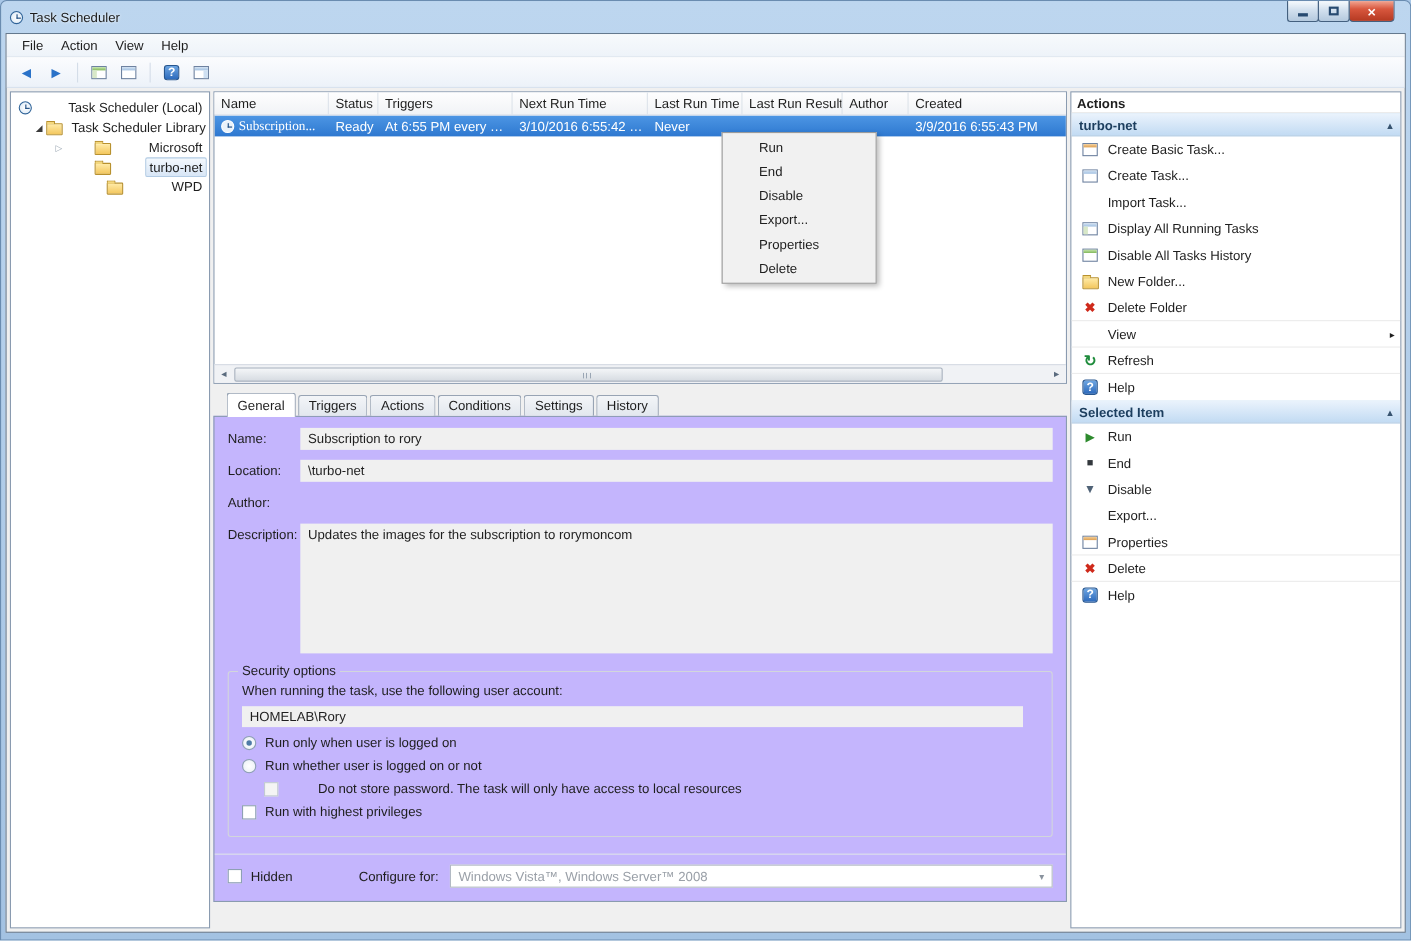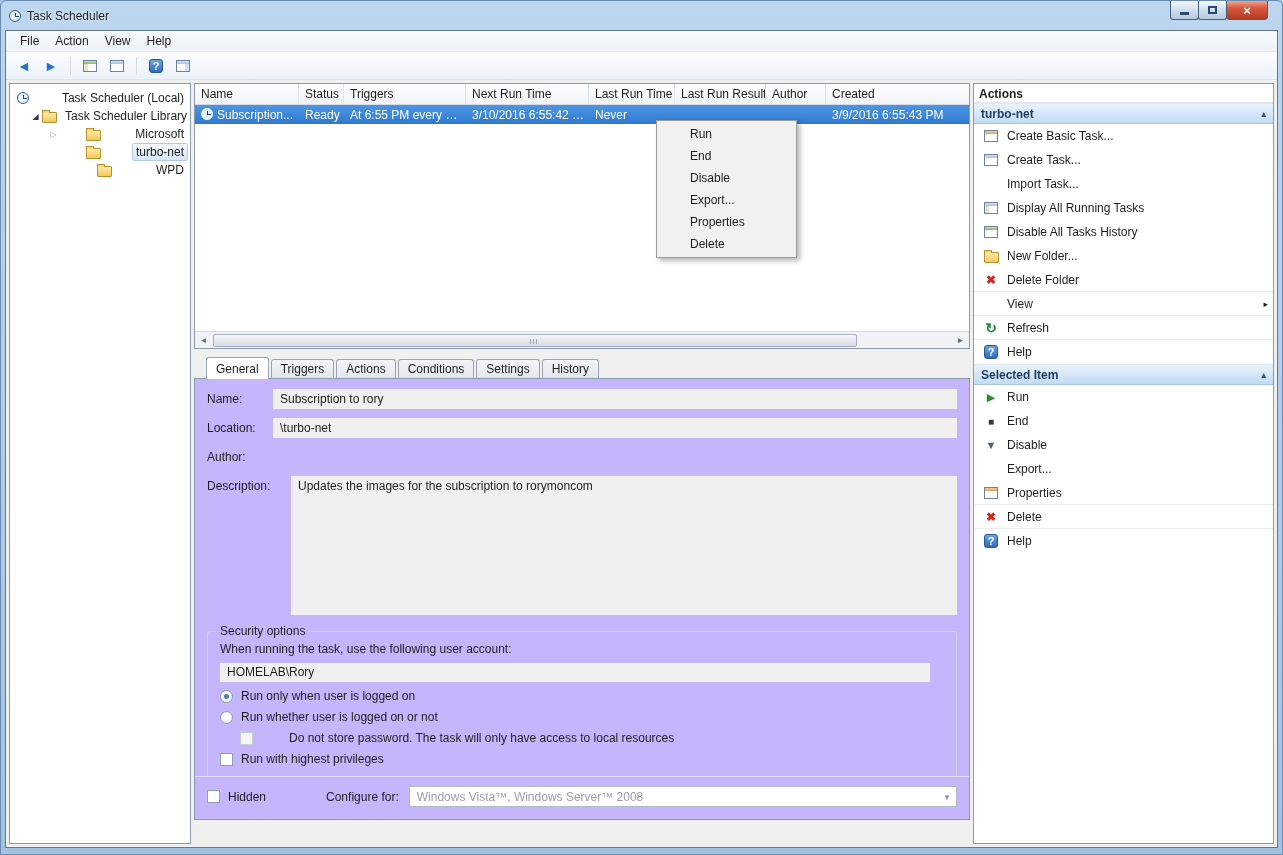--- a/index.html
+++ b/index.html
@@ -68,21 +68,21 @@
 
   
   .list-pane { height:266px; flex:none; background:#fff; border:1px solid #8a9bb0; display:flex; flex-direction:column; }
   .list-header { display:flex; height:21px; background:linear-gradient(#fefefe,#f1f3f6); border-bottom:1px solid #d5dbe4; color:#1e1e1e; flex:none; }
   .hcol { padding:3px 4px 0 6px; border-right:1px solid #dde3ea; overflow:hidden; white-space:nowrap; }
   .w-name{width:104px;} .w-status{width:45px;} .w-trig{width:122px;} .w-next{width:123px;}
   .w-last{width:86px;} .w-res{width:91px;} .w-auth{width:60px;} .w-created{flex:1;border-right:none;}
   .list-body { flex:1; position:relative; overflow:hidden; }
   .task-row { display:flex; height:19px; align-items:center; background:linear-gradient(#4d96e4,#2e78d0); color:#fff; }
   .cell { padding:0 4px 0 6px; overflow:hidden; white-space:nowrap; text-overflow:ellipsis; }
-  .cell-name { display:flex; align-items:flex-start; gap:4px; }
+  .cell-name { display:flex; align-items:center; gap:4px;font-family:Liberation Serif, serif; }
   .cell-name .ic-clock { border-color:#fff; background:#eaf2fa; }
 
   .hscroll { height:17px; background:#f0f2f5; border-top:1px solid #d5dbe4; display:flex; align-items:center; flex:none; }
   .scroll-arrow { width:17px; text-align:center; color:#5a6b7e; font-size:8px; flex:none; }
   .scroll-track { flex:1; position:relative; height:15px; }
   .scroll-thumb { position:absolute; left:1px; top:1px; width:87%; height:13px;
                   background:linear-gradient(#f4f6f8,#d7dce2); border:1px solid #a6b0bd; border-radius:2px; }
   .scroll-thumb::after { content:""; position:absolute; left:50%; top:4px; width:9px; height:5px; margin-left:-5px;
                   background:repeating-linear-gradient(90deg,#9aa6b4 0 1px,transparent 1px 3px); }
 
@@ -92,21 +92,21 @@
   .tab { height:19px; padding:2px 9px 0; background:linear-gradient(#f3f5f8,#e2e7ee); border:1px solid #98a4b4;
          border-bottom:none; border-radius:3px 3px 0 0; margin-right:2px; line-height:15px; }
   .tab.active { height:22px; background:#fff; margin-bottom:-1px; padding-top:4px; z-index:3; position:relative; }
   .details-content { flex:1; background:#c4b5fd; border:1px solid #8a9bb0; display:flex; flex-direction:column; position:relative; z-index:1; overflow:hidden; }
 
   .form-area { flex:1; padding:10px 12px 0; overflow:hidden; }
   .frow { display:flex; margin-bottom:9px; }
   .flabel { width:66px; flex:none; padding-top:3px; }
   .fvalue { flex:1; background:#f0f0f0; min-height:20px; padding:3px 7px; }
   .fvalue.empty { background:transparent; }
-  .fvalue.desc { height:139px;margin-left:18px; }
+  .fvalue.desc { height:118px; }
 
   fieldset.security { border:1px solid #d2d6db; border-radius:3px; margin:4px 0 0; padding:0 26px 8px 12px; }
   fieldset.security legend { padding:0 4px; margin-left:-4px; }
   .sec-caption { margin:4px 0 7px; }
   .account-box { background:#f0f0f0; height:19px; line-height:19px; padding-left:7px; margin:0 0 6px; }
   .ctl-row { display:flex; align-items:center; margin:7px 0; gap:8px; }
   .ctl-row.indented { margin-left:20px;gap:36px; }
   .radio { width:13px; height:13px; border:1px solid #8ea0b4; border-radius:50%; background:radial-gradient(#fff,#e8eef5); position:relative; flex:none; }
   .radio.checked::after { content:""; position:absolute; left:3px; top:3px; width:5px; height:5px; border-radius:50%; background:#4f7ba6; }
   .checkbox { width:13px; height:13px; border:1px solid #8ea0b4; background:#fff; flex:none; }

